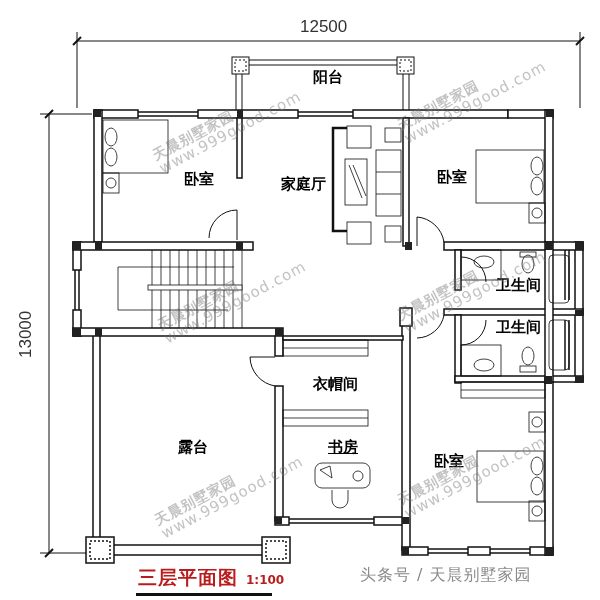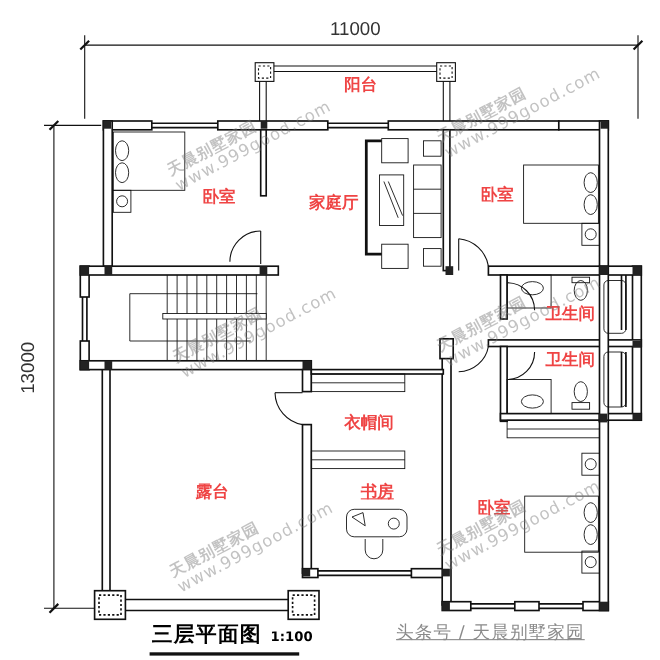--- a/index.html
+++ b/index.html
@@ -1,28 +1,28 @@
 <!DOCTYPE html>
 <html><head>
   <meta charset="utf-8">
   <style>
     html, body { margin: 0; padding: 0; background: #ffffff; }
     body { width: 600px; height: 600px; overflow: hidden; position: relative; font-family: "DejaVu Sans", sans-serif; }
     #plan { position: absolute; left: 0; top: 0; width: 600px; height: 600px; }
-    .lbl { position: absolute; font-family: "DejaVu Sans", sans-serif; font-weight: bold; font-size: 15px; color: #ef4444; white-space: nowrap; line-height: 1; }
+    .lbl { position: absolute; font-family: "DejaVu Sans", sans-serif; font-weight: bold; font-size: 15px; color: #000000; white-space: nowrap; line-height: 1; }
     .dim { position: absolute; font-family: "Liberation Sans", sans-serif; font-size: 17px; color: #333; line-height: 1; }
     .dim-v { transform: rotate(-90deg); transform-origin: left top; }
     .wm { position: absolute; font-family: "DejaVu Sans", sans-serif; color: rgba(120,120,120,0.45); transform: rotate(-28deg); transform-origin: left top; white-space: nowrap; line-height: 1.05; pointer-events: none; }
     .wm .cn { font-size: 14px; font-weight: bold; letter-spacing: 1px; }
     .wm .url { font-size: 15px; letter-spacing: 1px; }
-    .title { position: absolute; left: 138px; top: 568px; font-family: "DejaVu Sans", sans-serif; font-weight: bold; color: #000000; line-height: 1; }
+    .title { position: absolute; left: 138px; top: 568px; font-family: "DejaVu Sans", sans-serif; font-weight: bold; color: #b91c1c; line-height: 1; }
     .title .main { font-size: 19px; letter-spacing: 1px; }
     .title .scale { font-size: 12px; margin-left: 8px; }
     .title-underline { position: absolute; left: 136px; top: 593px; width: 136px; height: 3px; background: #111; }
-    .footer { position: absolute; left: 360px; top: 565px; font-family: "DejaVu Sans", sans-serif; font-size: 16px; color: #8a8a8a; letter-spacing: 1px; text-decoration: underline; }
+    .footer { position: absolute; left: 360px; top: 565px; font-family: "DejaVu Sans", sans-serif; font-size: 16px; color: #8a8a8a; letter-spacing: 1px; }
   </style>
 </head>
 <body>
 
 <svg id="plan" viewBox="0 0 600 600" xmlns="http://www.w3.org/2000/svg">
   <g stroke="#111" fill="none" stroke-width="1">
 
     <g>
       <line x1="77" y1="41" x2="580" y2="41"></line>
       <line x1="77" y1="32" x2="77" y2="108"></line>
@@ -233,21 +233,21 @@
       <rect x="549" y="255" width="20" height="48" rx="4"></rect>
       <rect x="461" y="345" width="40" height="31"></rect>
       <ellipse cx="484" cy="365" rx="10" ry="6"></ellipse>
       <ellipse cx="528" cy="356" rx="6" ry="9"></ellipse>
       <rect x="520" y="366" width="16" height="6"></rect>
       <rect x="549" y="320" width="20" height="50" rx="4"></rect>
     </g>
   </g>
 </svg>
 
-<div class="dim" style="left:300px; top:18px;">11000</div>
+<div class="dim" style="left:300px; top:18px;">12500</div>
 <div class="dim dim-v" style="left:17px; top:358px;">13000</div>
 
 <div class="lbl" style="left:313px; top:70px;">阳台</div>
 <div class="lbl" style="left:184px; top:172px;">卧室</div>
 <div class="lbl" style="left:281px; top:177px;text-align:right;">家庭厅</div>
 <div class="lbl" style="left:437px; top:170px;">卧室</div>
 <div class="lbl" style="left:496px; top:278px;">卫生间</div>
 <div class="lbl" style="left:496px; top:320px;">卫生间</div>
 <div class="lbl" style="left:313px; top:377px;text-align:center;">衣帽间</div>
 <div class="lbl" style="left:178px; top:440px;">露台</div>

